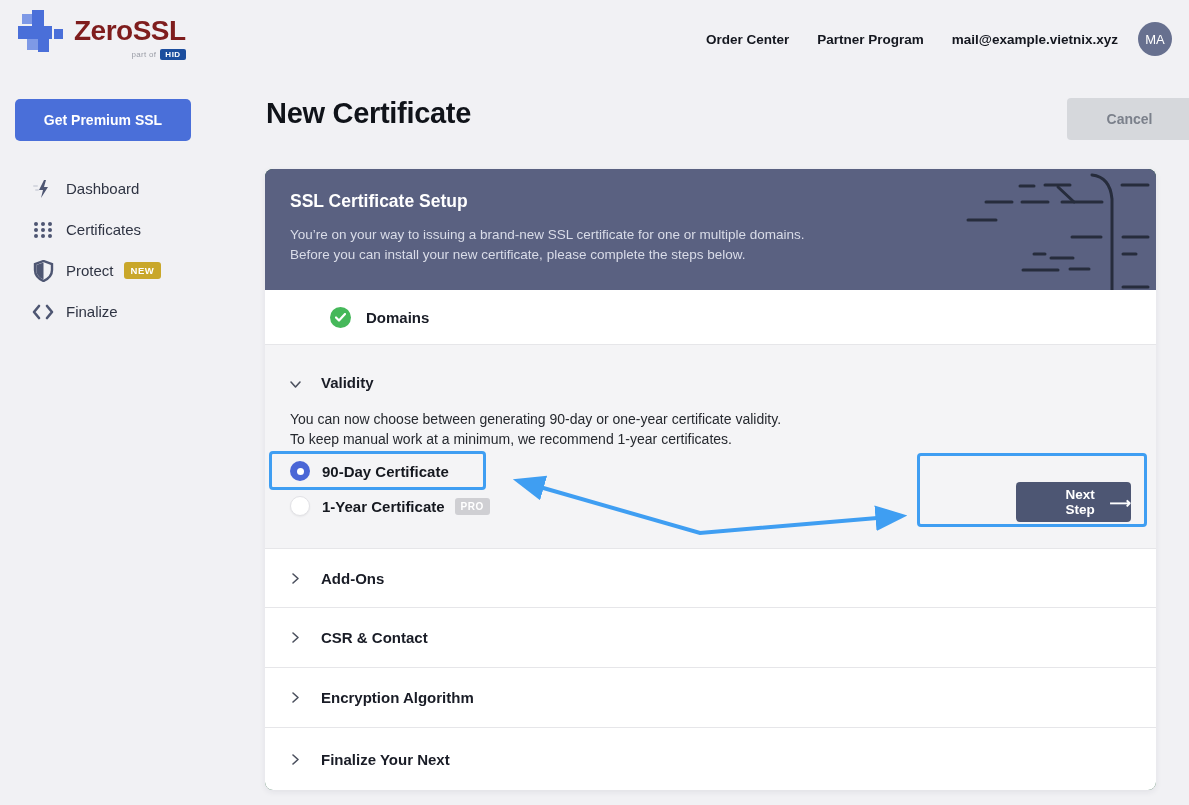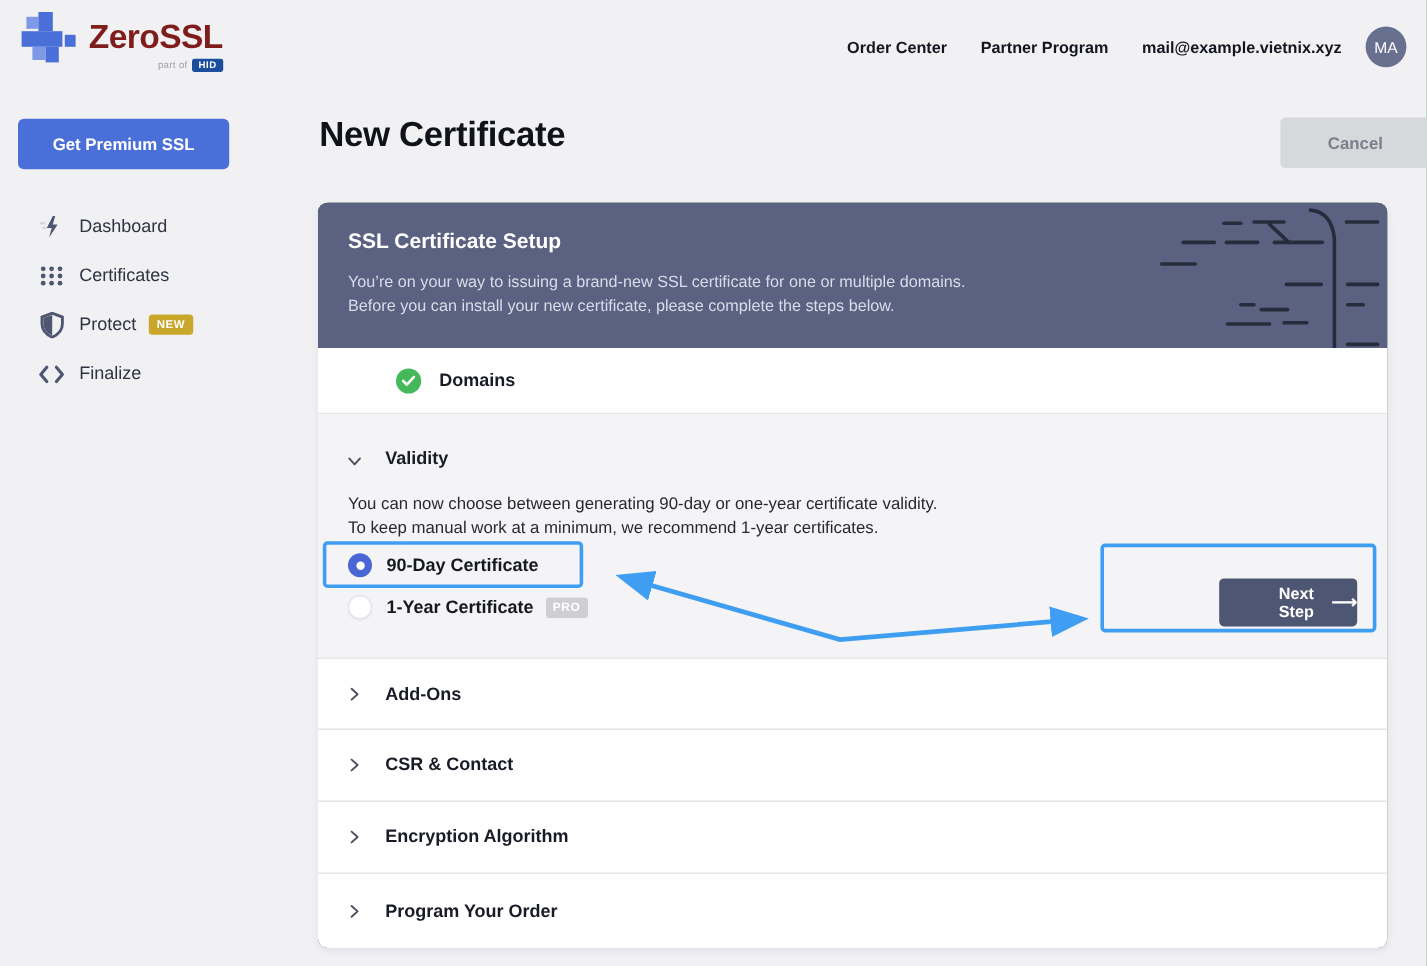--- a/index.html
+++ b/index.html
@@ -253,21 +253,21 @@
   <div class="step-row row-enc">
     <svg class="chev" viewBox="0 0 13 13">
       <polyline points="4,2 9,6.5 4,11" fill="none" stroke="#4b505e" stroke-width="1.6" stroke-linecap="round" stroke-linejoin="round"></polyline>
     </svg>
     <span class="step-label">Encryption Algorithm</span>
   </div>
   <div class="step-row row-finalize">
     <svg class="chev" viewBox="0 0 13 13">
       <polyline points="4,2 9,6.5 4,11" fill="none" stroke="#4b505e" stroke-width="1.6" stroke-linecap="round" stroke-linejoin="round"></polyline>
     </svg>
-    <span class="step-label">Program Your Order</span>
+    <span class="step-label">Finalize Your Next</span>
   </div>
 </div>
 
 <div class="annotations">
   <div class="anno-box anno-box-radio"></div>
   <div class="anno-box anno-box-next"></div>
   <svg class="anno-arrow" width="412" height="78" viewBox="0 0 412 78">
     <defs>
       <marker id="ah" markerWidth="8" markerHeight="8" viewBox="0 0 10 8" refX="8" refY="4" orient="auto-start-reverse">
         <path d="M0,0 L10,4 L0,8 Z" fill="#3f9ef2"></path>

